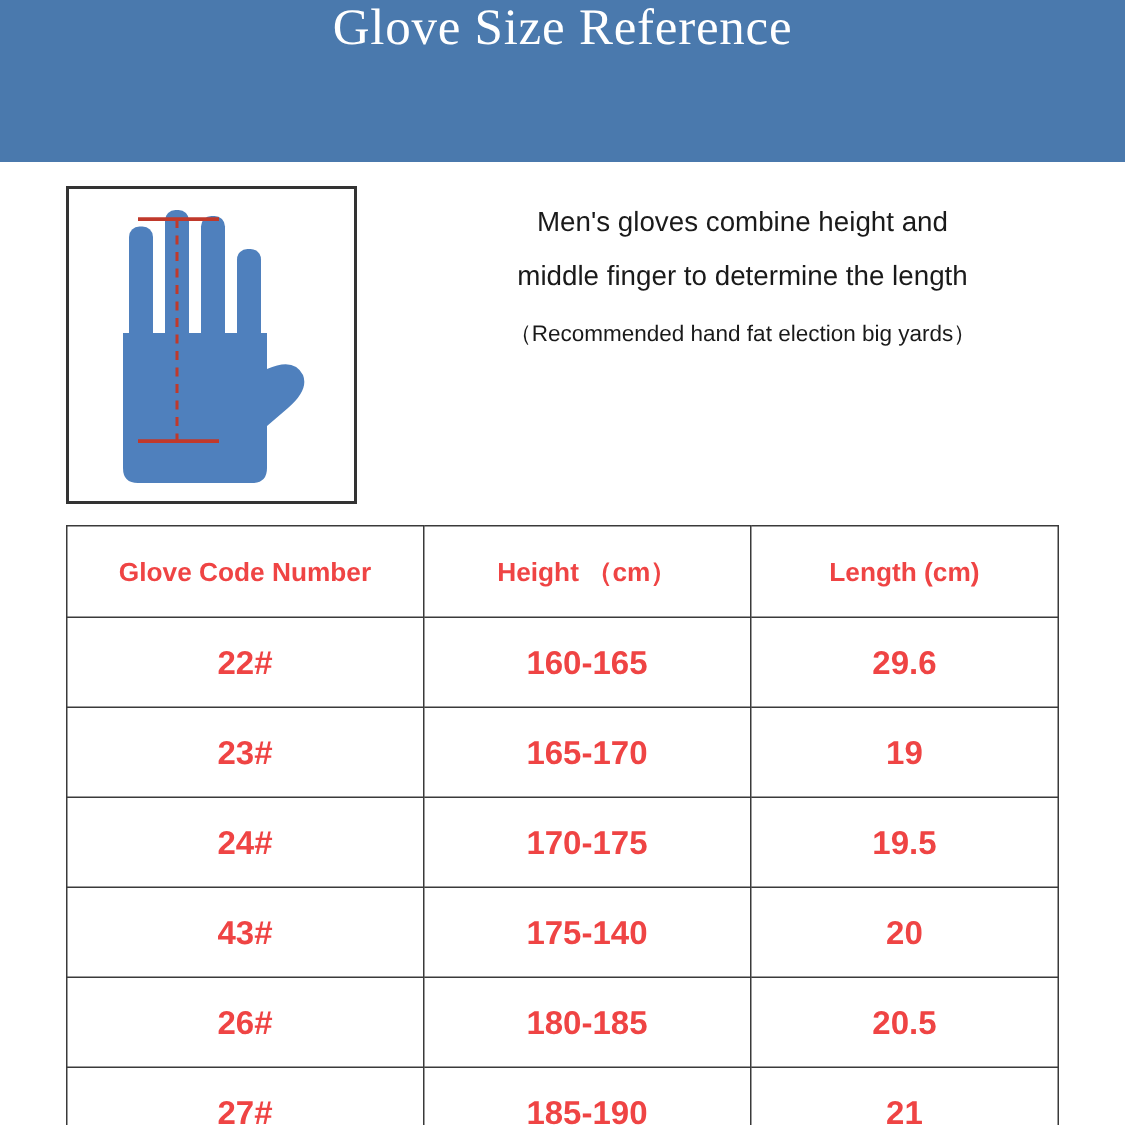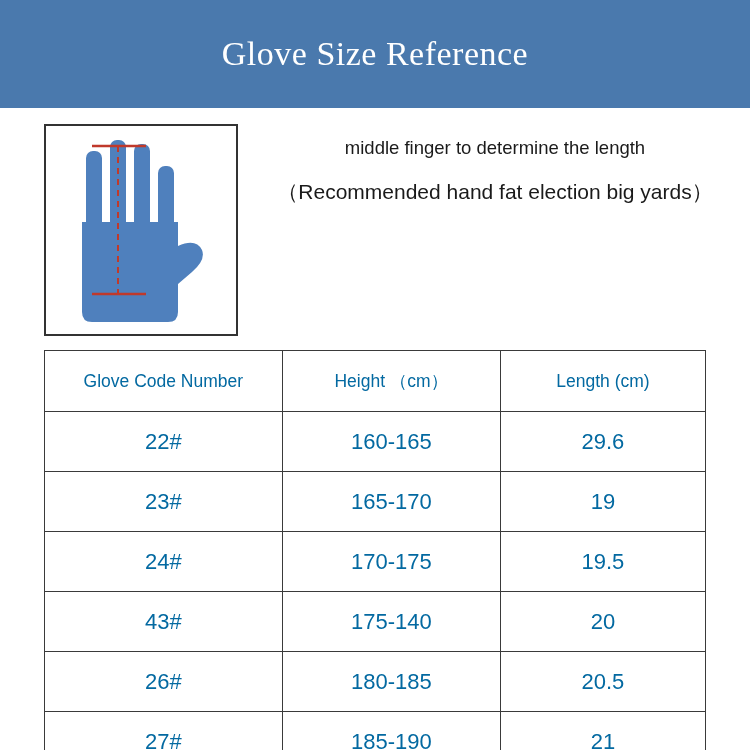--- a/index.html
+++ b/index.html
@@ -17,21 +17,21 @@
     width: 750px;
     height: 750px;
     position: relative;
     background: #ffffff;
   }
   .header-band {
     width: 750px;
     height: 108px;
     background: #4a79ad;
     display: flex;
-    align-items: center;
+    align-items: flex-start;
     justify-content: center;
   }
   .header-title {
     color: #ffffff;
     font-size: 34px;
     font-weight: normal;
     letter-spacing: 0.5px;
     font-family: "Liberation Serif", serif;
   }
   .intro-row {
@@ -61,34 +61,34 @@
     margin-top: 10px;
     text-align: center;
   }
   .intro-line {
     font-size: 18.5px;
     color: #1a1a1a;
     line-height: 1.95;
     font-family: "Liberation Sans", sans-serif;
   }
   .intro-line.note {
-    font-size: 21px;
+    font-size: 15px;
     margin-top: 6px;
   }
   .size-table {
     margin: 14px 44px 0 44px;
     width: 662px;
     border-collapse: collapse;
     table-layout: fixed;
   }
   .size-table th, .size-table td {
     border: 1px solid #3a3a3a;
     text-align: center;
-    font-weight: normal;
-    color: #0369a1;
+    font-weight: bold;
+    color: #ef4444;
     font-family: "Liberation Sans", sans-serif;
   }
   .size-table th {
     height: 58px;
     font-size: 17.5px;
   }
   .size-table td {
     height: 57px;
     font-size: 22px;
   }
@@ -116,20 +116,21 @@
           <rect x="112" y="40" width="16" height="80" rx="7"></rect>
           <path d="M36 96 L132 96 L132 120 Q150 112 156 124 Q160 134 146 146 L132 158 L132 186 Q132 196 122 196 L46 196 Q36 196 36 186 Z"></path>
         </g>
         <line x1="72" y1="20" x2="72" y2="168" stroke="#c0392b" stroke-width="2" stroke-dasharray="6,5"></line>
         <line x1="46" y1="20" x2="100" y2="20" stroke="#c0392b" stroke-width="2.5"></line>
         <line x1="46" y1="168" x2="100" y2="168" stroke="#c0392b" stroke-width="2.5"></line>
       </svg>
     </div>
 
     <div class="intro-text">
+      <div class="intro-line">Men's gloves combine height and</div>
       <div class="intro-line">middle finger to determine the length</div>
       <div class="intro-line note">（Recommended hand fat election big yards）</div>
     </div>
 
   </div>
 
   <table class="size-table">
     <thead>
       <tr>
         <th class="col-code">Glove Code Number</th>

